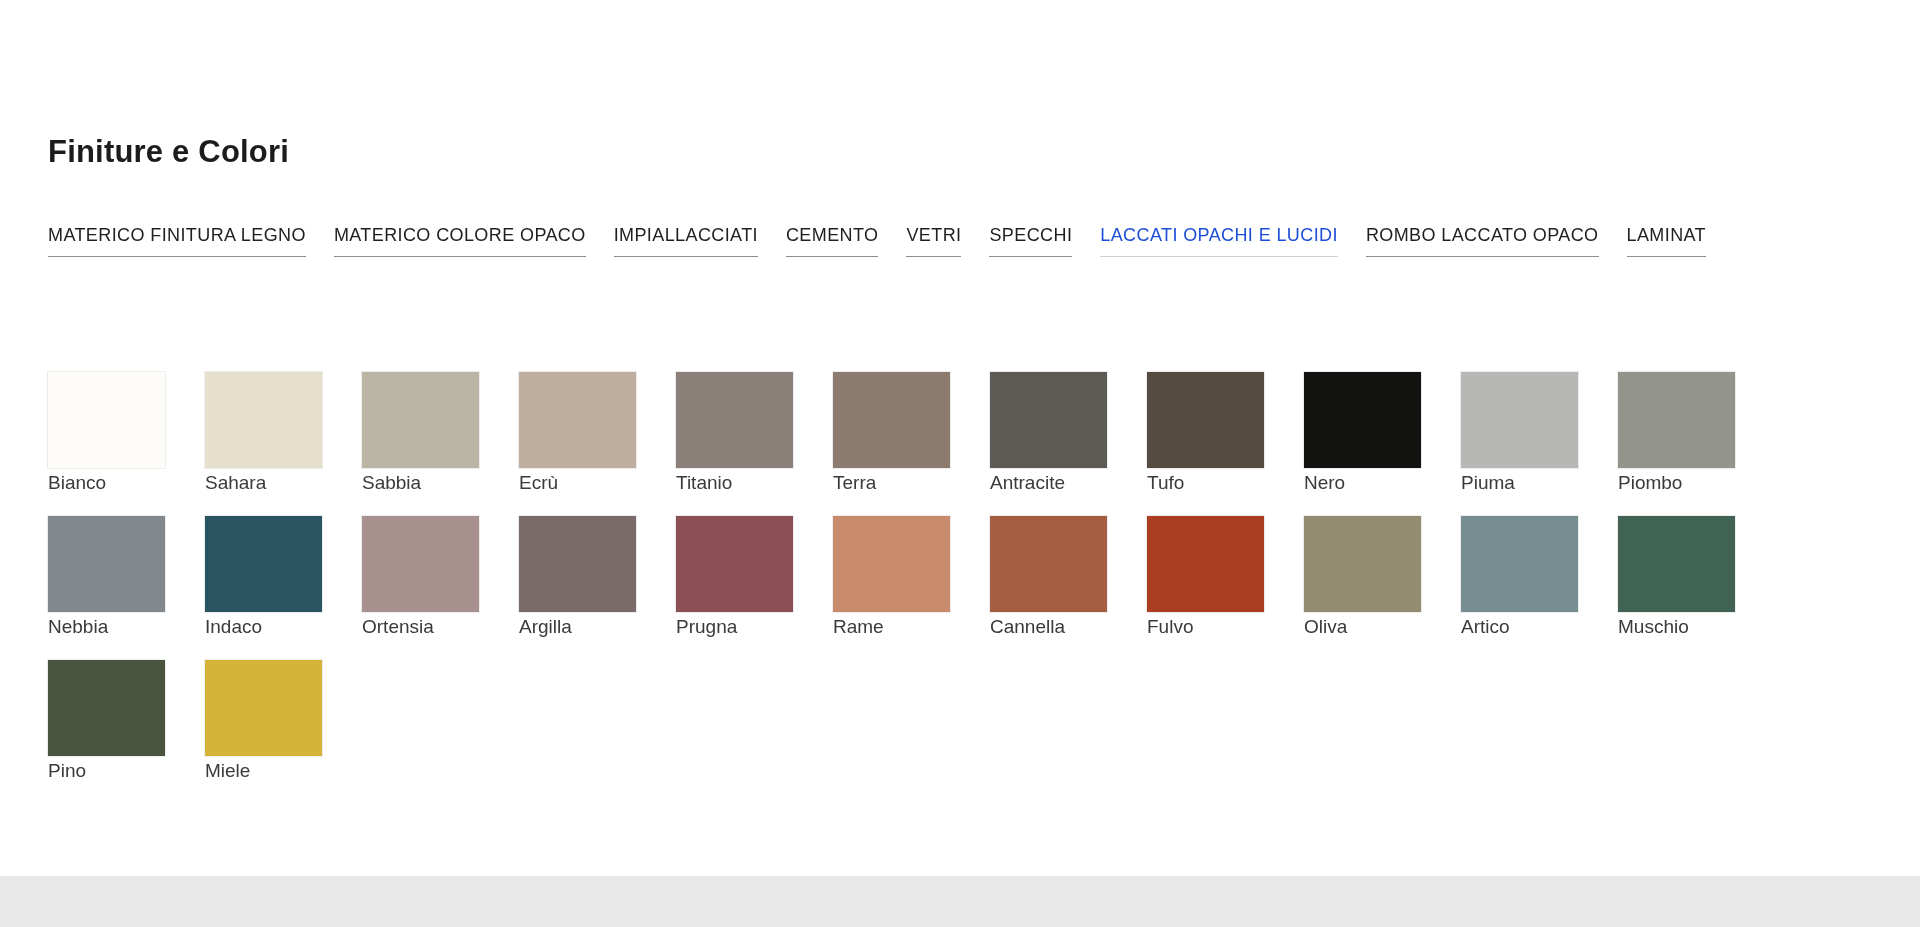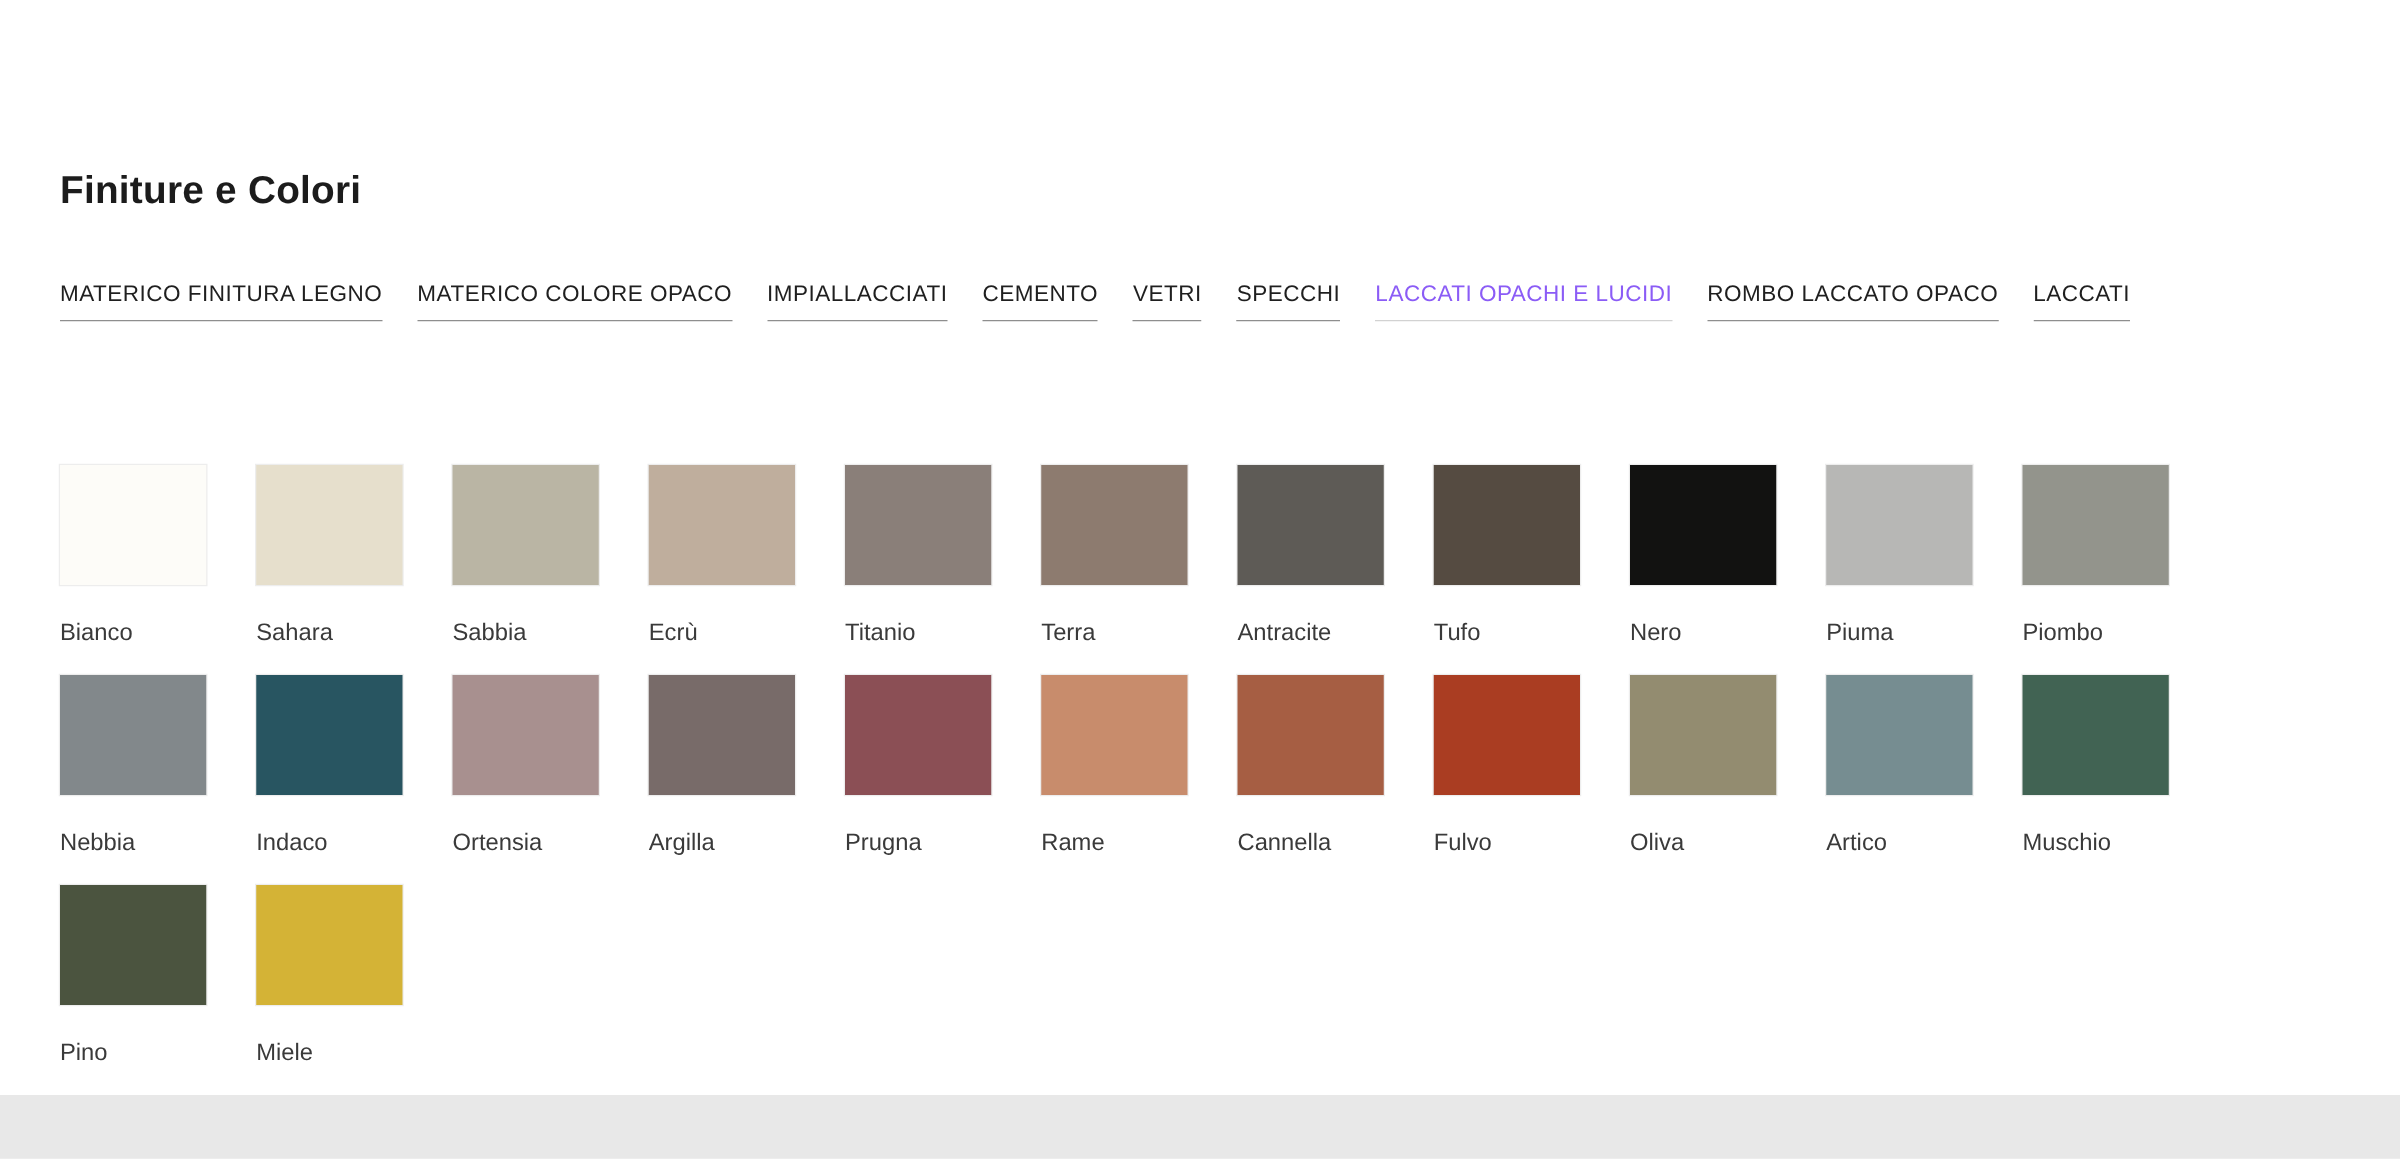--- a/index.html
+++ b/index.html
@@ -60,21 +60,21 @@
     color: #1f1f1f;
     padding: 0 0 10px 0;
     margin-bottom: 21px;
     border-bottom: 1px solid #8e8e8e;
     white-space: nowrap;
     cursor: pointer;
     background: none;
     line-height: 22px;
   }
   .tab.disabled {
-    color: #8b5cf6;
+    color: #1d4ed8;
     border-bottom-color: #d2d2d2;
   }
 
   
   .swatch-grid {
     position: absolute;
     left: 0;
     top: 372px;
     width: 1850px;
     display: flex;
@@ -85,21 +85,21 @@
     width: 157px;
     margin-bottom: 22px;
     cursor: pointer;
   }
   .swatch-chip {
     width: 117px;
     height: 96px;
     box-shadow: 0 0 0 1px rgba(0,0,0,0.07);
   }
   .swatch-label {
-    margin-top: 28px;
+    margin-top: 4px;
     font-size: 19px;
     color: #3a3a3a;
     white-space: nowrap;
     line-height: 22px;
   }
 
   
   .footer-band {
     position: absolute;
     left: 0;
@@ -120,21 +120,21 @@
 
     <div class="tabs">
         <div class="tab">MATERICO FINITURA LEGNO</div>
         <div class="tab">MATERICO COLORE OPACO</div>
         <div class="tab">IMPIALLACCIATI</div>
         <div class="tab">CEMENTO</div>
         <div class="tab">VETRI</div>
         <div class="tab">SPECCHI</div>
         <div class="tab disabled">LACCATI OPACHI E LUCIDI</div>
         <div class="tab">ROMBO LACCATO OPACO</div>
-        <div class="tab">LACCATI</div>
+        <div class="tab">LAMINAT</div>
       </div>
 
     <div class="swatch-grid">
         <div class="swatch-cell">
           <div class="swatch-chip" style="background: rgb(253, 252, 248);"></div>
           <div class="swatch-label">Bianco</div>
         </div>
         <div class="swatch-cell">
           <div class="swatch-chip" style="background: rgb(230, 223, 204);"></div>
           <div class="swatch-label">Sahara</div>

